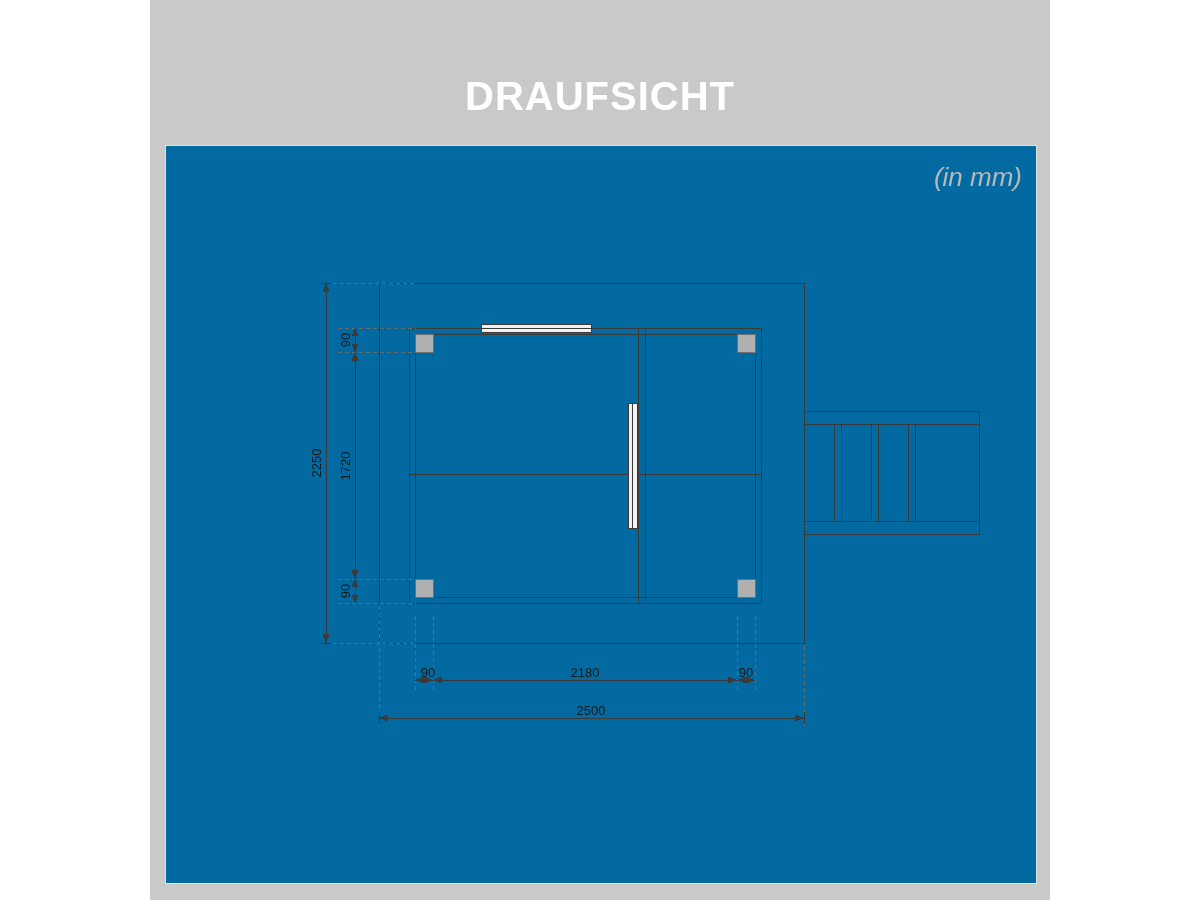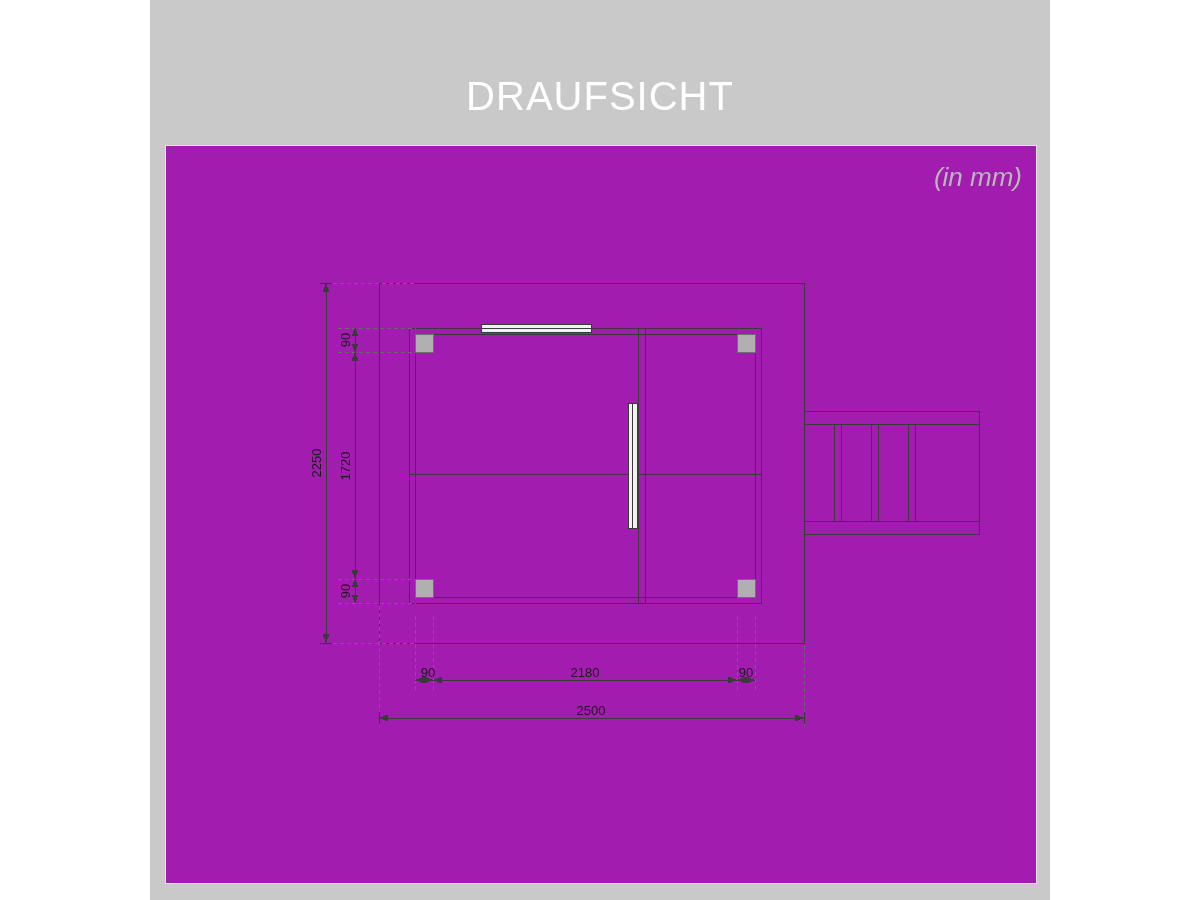--- a/index.html
+++ b/index.html
@@ -26,32 +26,32 @@
   }
   
   #title {
     position: absolute;
     left: 150px;
     top: 72px;
     width: 900px;
     text-align: center;
     color: #ffffff;
     font-size: 40px;
-    font-weight: normal;
+    font-weight: bold;
     letter-spacing: 1px;
     line-height: 48px;
   }
   
   #sheet {
     position: absolute;
     left: 165px;
     top: 145px;
     width: 870px;
     height: 737px;
-    background: #a21caf;
+    background: #0369a1;
     border: 1px solid #e2e2e2;
   }
   #unit-label {
     position: absolute;
     right: 14px;
     top: 16px;
     font-style: italic;
     font-size: 26px;
     color: #b9b9b9;
   }

